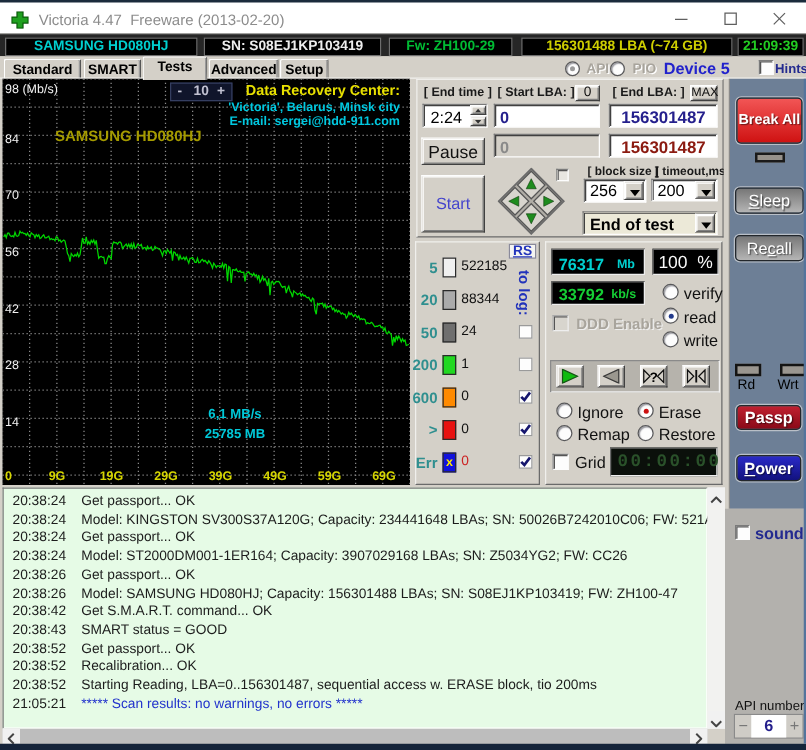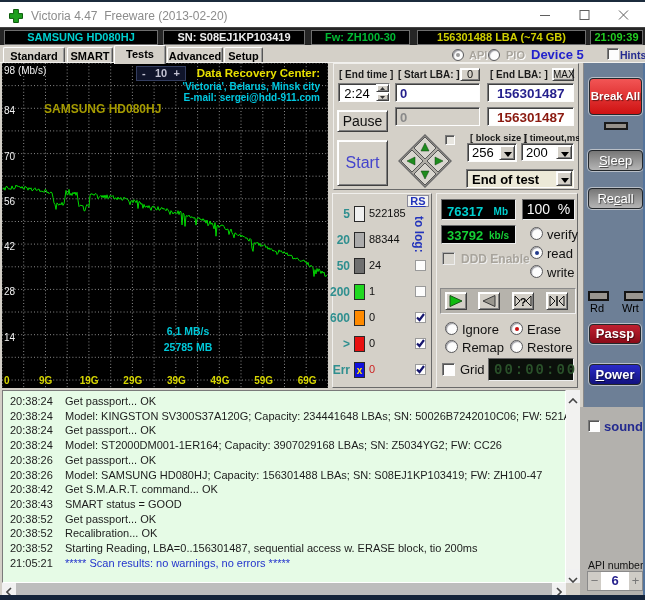--- a/index.html
+++ b/index.html
@@ -68,21 +68,21 @@
     <line x1="0" y1="7.5" x2="10" y2="7.5"></line>
     <rect x="40" y="2.5" width="9" height="9"></rect>
     <line x1="79" y1="2.5" x2="88" y2="11.5"></line>
         <line x1="88" y1="2.5" x2="79" y2="11.5"></line>
   </svg>
 </div>
 
 <div id="ibar">
   <div class="iseg" style="left:4px;width:154px;color:#00cfcf">SAMSUNG HD080HJ</div>
   <div class="iseg" style="left:163px;width:142px;color:#eee">SN: S08EJ1KP103419</div>
-  <div class="iseg" style="left:311px;width:99px;color:#00bb33">Fw: ZH100-30</div>
+  <div class="iseg" style="left:311px;width:99px;color:#00bb33">Fw: ZH100-29</div>
   <div class="iseg" style="left:417px;width:169px;color:#cfcf00">156301488 LBA (~74 GB)</div>
   <div class="iseg" style="left:590px;width:53px;color:#22cc22">21:09:39</div>
 </div>
 
 <div id="trow">
   <div class="tab" style="left:3px;width:62px">Standard</div>
   <div class="tab" style="left:67px;width:46px">SMART</div>
   <div class="tab tabsel" style="left:114px;width:52px">Tests</div>
   <div class="tab" style="left:167px;width:56px">Advanced</div>
   <div class="tab" style="left:224px;width:39px">Setup</div>
@@ -176,21 +176,21 @@
   </div>
   <div class="lbl" style="left:64px;top:5px">[ Start LBA: ]</div>
   <div class="btn" style="left:126px;top:4px;width:20px;height:13px;font:11px 'Liberation Sans',sans-serif;line-height:11px">0</div>
   <div class="field" style="left:61px;top:19px;width:85px;height:19px;font:bold 13px 'Liberation Sans',sans-serif;color:#241f8c;padding:2px 0 0 4px">0</div>
   <div class="field" style="left:61px;top:43px;width:85px;height:19px;background:#d4d0c8;font:bold 13px 'Liberation Sans',sans-serif;color:#8a8a8a;padding:2px 0 0 4px">0</div>
   <div class="lbl" style="left:156px;top:5px">[ End LBA: ]</div>
   <div class="btn" style="left:218px;top:4px;width:22px;height:13px;font:10px 'Liberation Sans',sans-serif;line-height:11px">MAX</div>
   <div class="field" style="left:153px;top:19px;width:87px;height:19px;font:bold 13.5px 'Liberation Sans',sans-serif;color:#241f8c;padding:2px 0 0 9px">156301487</div>
   <div class="field" style="left:153px;top:43px;width:87px;height:19px;font:bold 13.5px 'Liberation Sans',sans-serif;color:#8b1a10;padding:2px 0 0 9px">156301487</div>
   <div class="btn" style="left:3px;top:46px;width:51px;height:22px;line-height:20px;font-size:14px">Pause</div>
-  <div class="btn" style="left:3px;top:76px;width:51px;height:46px;line-height:44px;font-size:16px;color:#4444cc">Start</div>
+  <div class="btn" style="left:3px;top:76px;width:51px;height:46px;line-height:44px;font-size:13px;color:#4444cc">Start</div>
 
   <svg class="abs" style="left:64px;top:70px" width="54" height="54" viewBox="0 0 54 54">
     <polygon points="27,1 53,27 27,53 1,27" fill="#b0ada6" stroke="#6a6a6a" stroke-width="1.5"></polygon>
     <g stroke-width="1">
       <polygon points="27,3 38,14 27,25 16,14" fill="#d8d5ce" stroke="#555"></polygon>
       <polygon points="14,16 25,27 14,38 3,27" fill="#d8d5ce" stroke="#555"></polygon>
       <polygon points="40,16 51,27 40,38 29,27" fill="#d8d5ce" stroke="#555"></polygon>
       <polygon points="27,29 38,40 27,51 16,40" fill="#d8d5ce" stroke="#555"></polygon>
     </g>
     <g fill="#1e8c1e" stroke="#0c3c0c" stroke-width="0.5">

